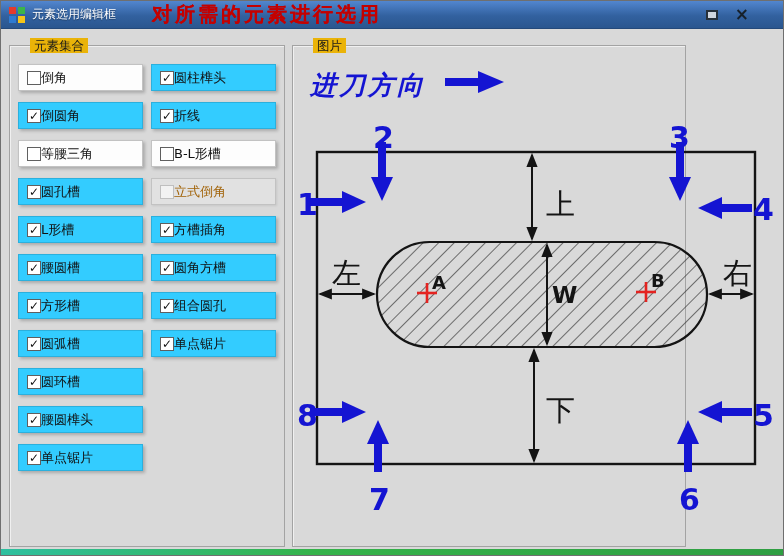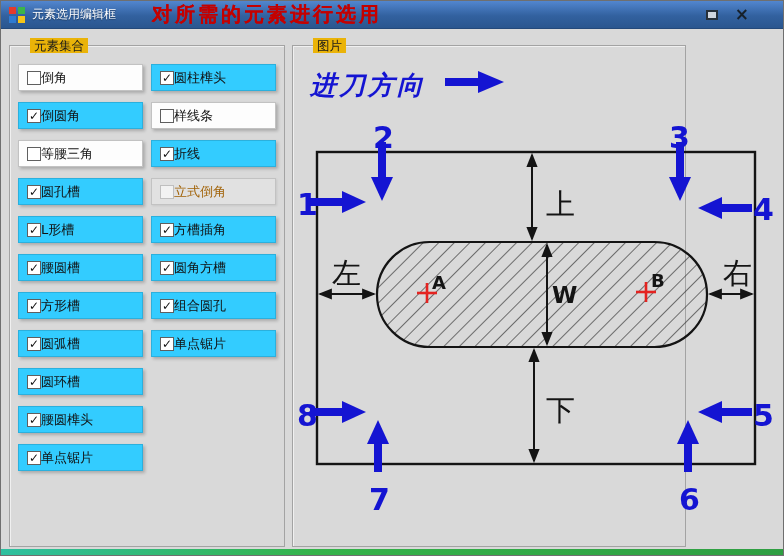--- a/index.html
+++ b/index.html
@@ -109,27 +109,27 @@
           <div class="check-item checked">
             <span class="cb">✓</span>
             <span class="lbl">单点锯片</span>
           </div>
         </div>
       <div class="col">
           <div class="check-item checked">
             <span class="cb">✓</span>
             <span class="lbl">圆柱榫头</span>
           </div>
+          <div class="check-item checked">
+            <span class="cb">✓</span>
+            <span class="lbl">折线</span>
+          </div>
           <div class="check-item">
             <span class="cb"></span>
-            <span class="lbl">样线条</span>
-          </div>
-          <div class="check-item checked">
-            <span class="cb">✓</span>
-            <span class="lbl">折线</span>
+            <span class="lbl">B-L形槽</span>
           </div>
           <div class="check-item disabled">
             <span class="cb"></span>
             <span class="lbl">立式倒角</span>
           </div>
           <div class="check-item checked">
             <span class="cb">✓</span>
             <span class="lbl">方槽插角</span>
           </div>
           <div class="check-item checked">

